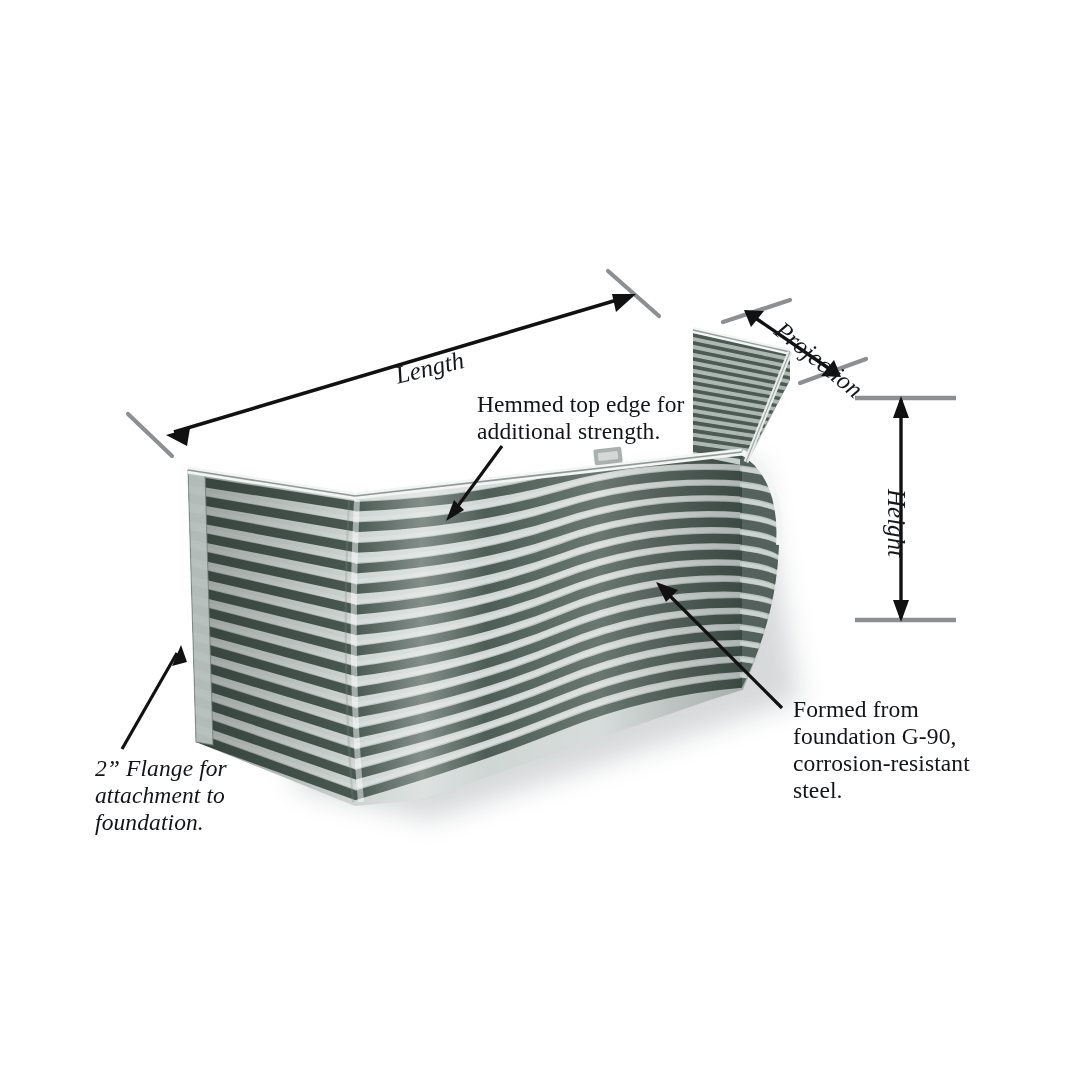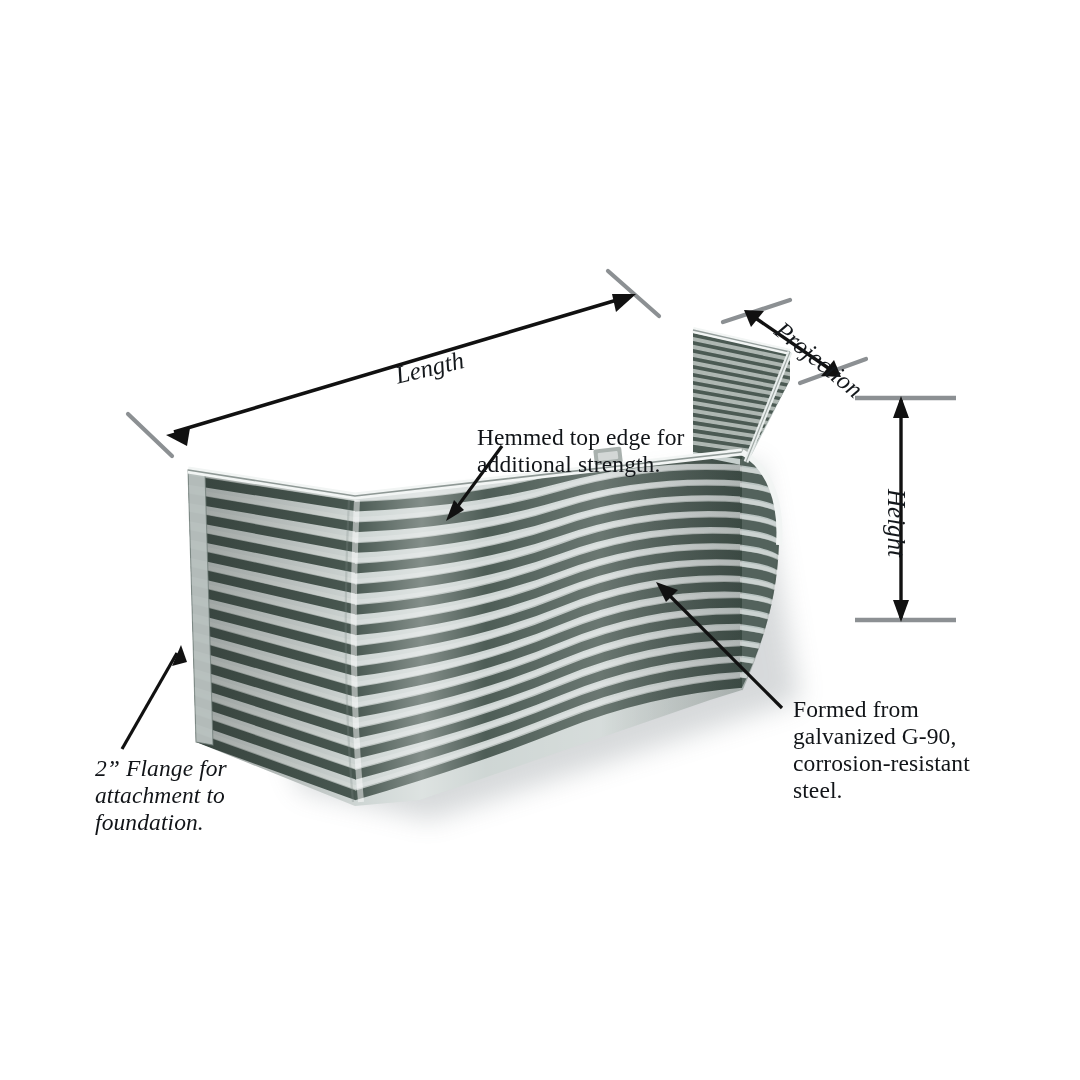--- a/index.html
+++ b/index.html
@@ -13,21 +13,21 @@
   #scene{position:absolute;inset:0;width:1080px;height:1080px;}
   .callout{
     position:absolute;
     color:#111418;
     font-family:"Liberation Serif", serif;
     font-size:23.5px;
     line-height:27px;
     letter-spacing:.1px;
     white-space:pre-line;
   }
-  #c-hemmed{left:477px;top:391px;margin-top:33px;}
+  #c-hemmed{left:477px;top:391px;}
   #c-flange{left:95px;top:755px;font-style:italic;}
   #c-formed{left:793px;top:696px;}
   .dimlabel{
     position:absolute;
     color:#14181c;
     font-family:"Liberation Serif", serif;
     font-style:italic;
     font-size:25px;
     white-space:nowrap;
   }
@@ -317,17 +317,17 @@
   <div class="dimlabel" id="d-height">Height</div>
 
   <div class="callout" id="c-hemmed">Hemmed top edge for
 additional strength.</div>
 
   <div class="callout" id="c-flange">2” Flange for
 attachment to
 foundation.</div>
 
   <div class="callout" id="c-formed">Formed from
-galvanized G-90,
+foundation G-90,
 corrosion-resistant
 steel.</div>
 
 </div>
 
 </body></html>

